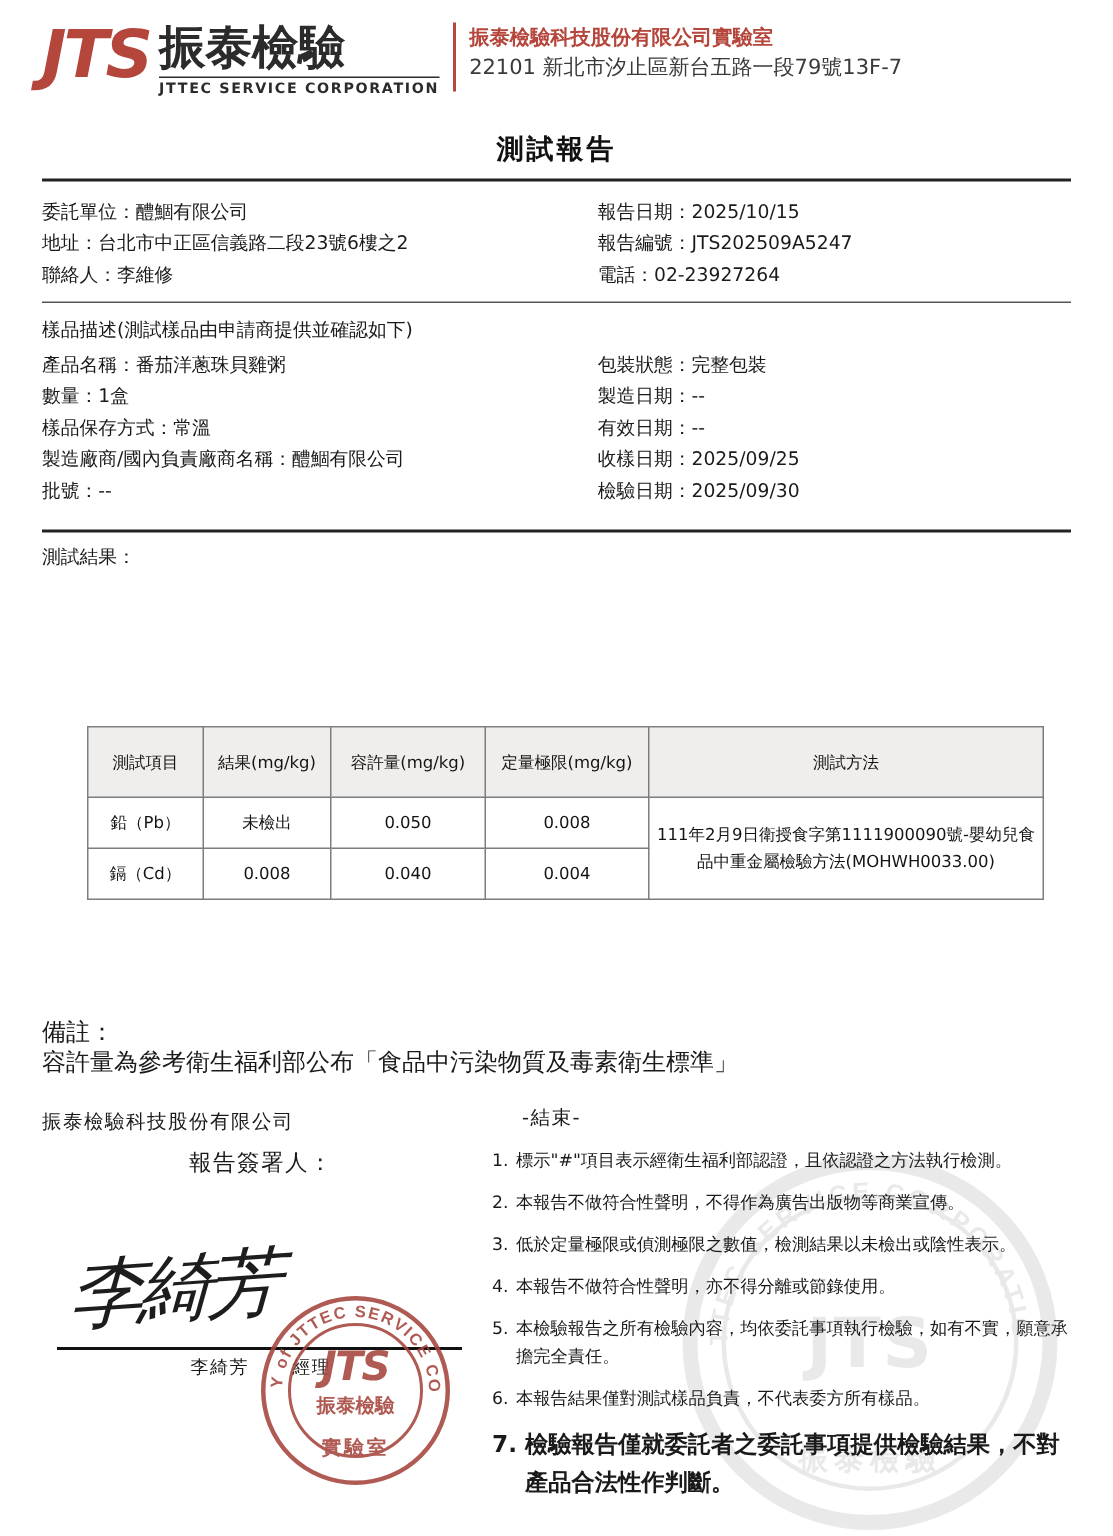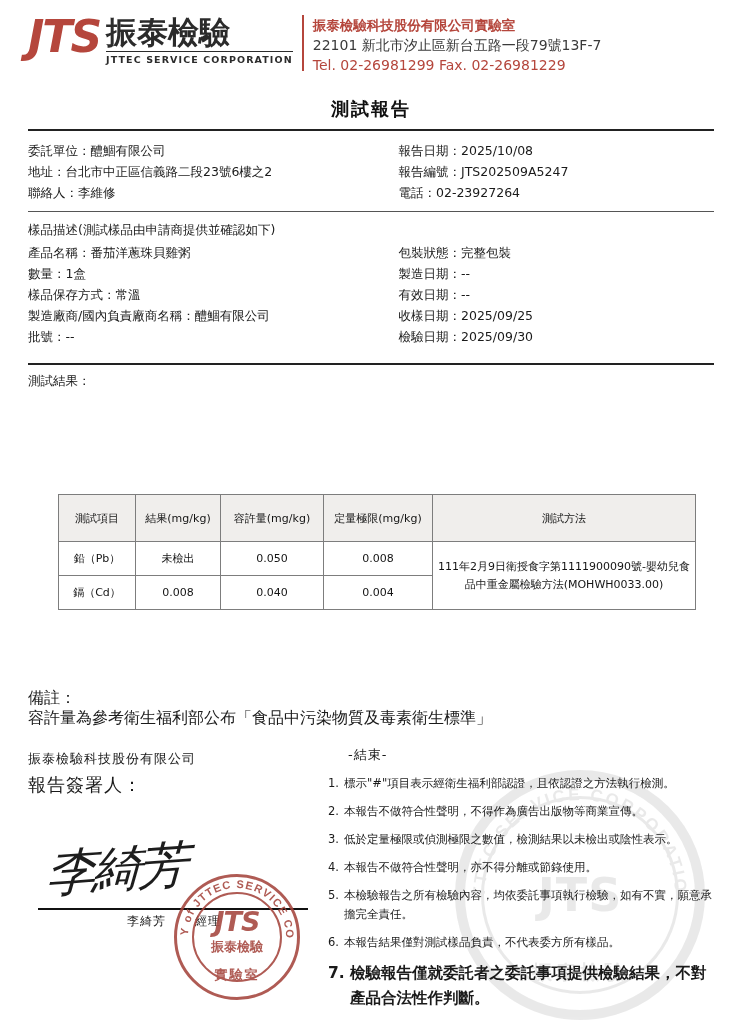--- a/index.html
+++ b/index.html
@@ -269,23 +269,24 @@
   .sign-col {
     flex: 0 0 292px;
     position: relative;
   }
   .sign-company {
     font-size: 13px;
     line-height: 26px;
     letter-spacing: 1px;
   }
   .sign-by {
-    font-size: 18px;
+    font-size: 15px;
     line-height: 26px;
     letter-spacing: 1px;
+    text-align: center;
   }
   .sign-area {
     position: relative;
     height: 118px;
     margin-top: 14px;
   }
   .signature {
     position: absolute;
     left: 18px;
     top: 24px;
@@ -431,36 +432,35 @@
       <div class="jts-mark">JTS</div>
       <div class="logo-cn-wrap">
         <div class="logo-cn">振泰檢驗</div>
         <div class="logo-en">JTTEC SERVICE CORPORATION</div>
       </div>
     </div>
     <div class="logo-divider"></div>
     <div class="addr-block">
       <div class="addr-l1">振泰檢驗科技股份有限公司實驗室</div>
       <div class="addr-l2">22101 新北市汐止區新台五路一段79號13F-7</div>
-      <div class="addr-l3">Tel. 02-26981299  Fax. 02-26981229</div>
     </div>
   </div>
 
   <div class="doc-title">測試報告</div>
 
   <div class="rule-thick"></div>
 
   <div class="info-sect">
     <div class="info-col left">
       <div class="info-line">委託單位：醴鯝有限公司</div>
       <div class="info-line">地址：台北市中正區信義路二段23號6樓之2</div>
       <div class="info-line">聯絡人：李維修</div>
     </div>
     <div class="info-col right">
-      <div class="info-line">報告日期：2025/10/08</div>
+      <div class="info-line">報告日期：2025/10/15</div>
       <div class="info-line">報告編號：JTS202509A5247</div>
       <div class="info-line">電話：02-23927264</div>
     </div>
   </div>
 
   <div class="rule-thin"></div>
 
   <div class="desc-head">樣品描述(測試樣品由申請商提供並確認如下)</div>
   <div class="info-sect" style="padding-top:2px;">
     <div class="info-col left">

